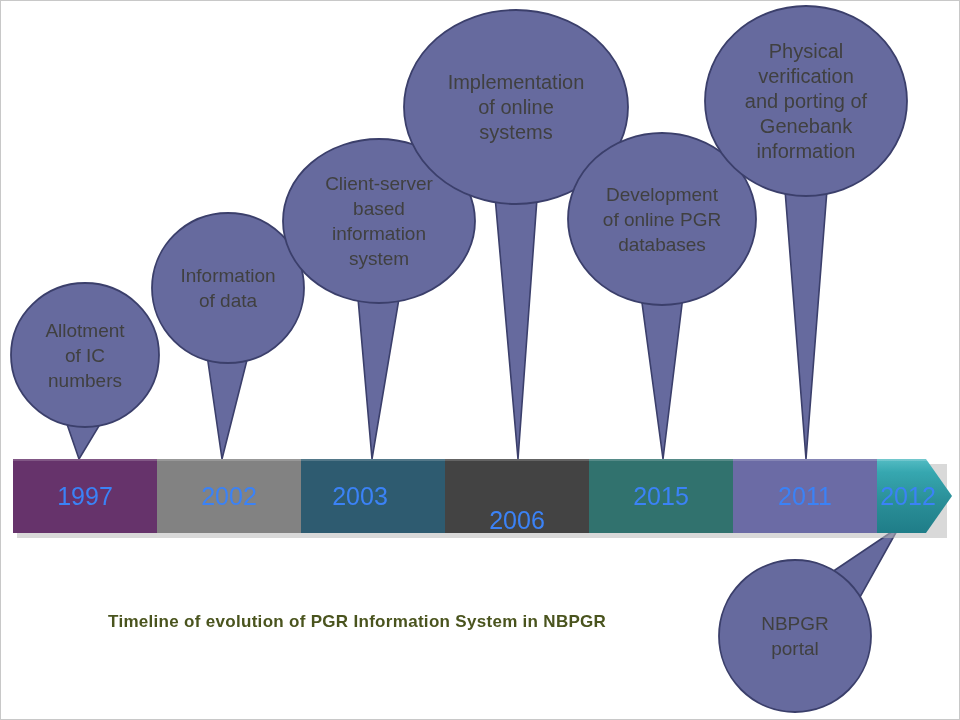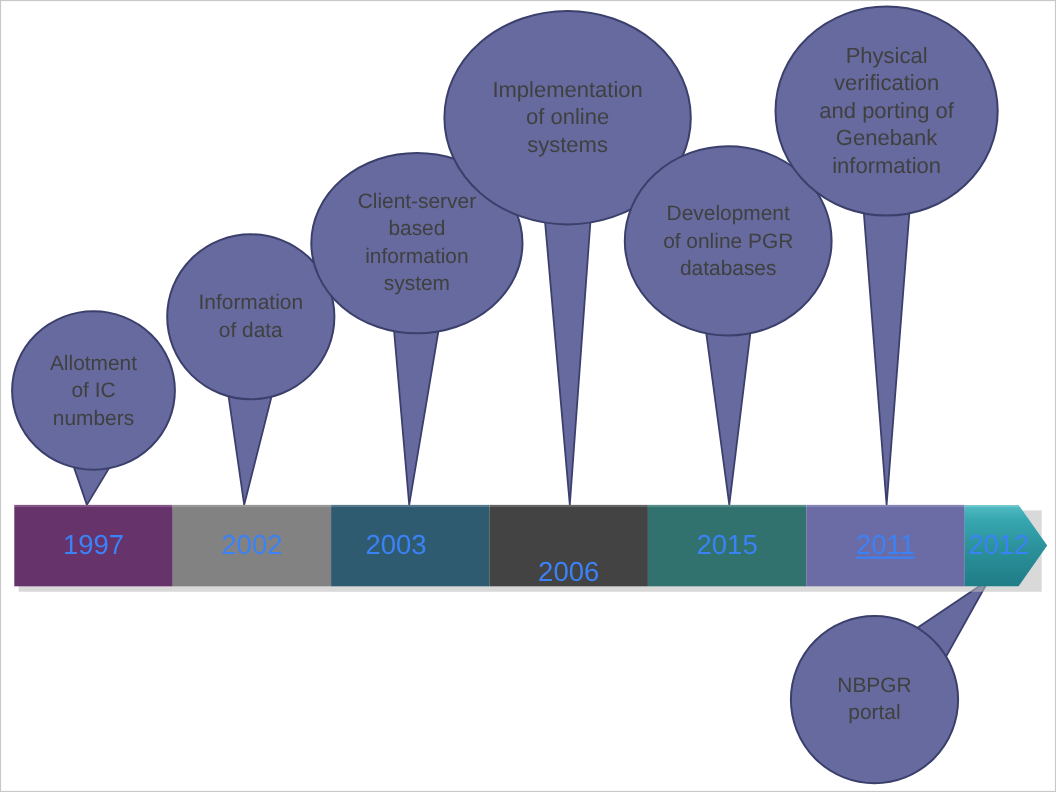--- a/index.html
+++ b/index.html
@@ -145,19 +145,20 @@
       <div class="bubble-text" style="left: 723px; top: 611px; width: 144px;">NBPGR
 portal</div>
     </div>
 
   <div id="year-labels">
       <div class="year-label" style="left: 25px; width: 120px;">1997</div>
       <div class="year-label" style="left: 169px; width: 120px;">2002</div>
       <div class="year-label" style="left: 300px; width: 120px;">2003</div>
       <div class="year-label" style="left: 457px; width: 120px; margin-top: 24px;">2006</div>
       <div class="year-label" style="left: 601px; width: 120px;">2015</div>
-      <div class="year-label" style="left: 745px; width: 120px; text-decoration: underline;">2011</div>
+      <div class="year-label" style="left: 745px; width: 120px;">2011</div>
       <div class="year-label" style="left: 848px; width: 120px;">2012</div>
     </div>
 
+  <div id="caption">Timeline of evolution of PGR Information System in NBPGR</div>
 
   <div id="frame"></div>
 </div>
 
 </body></html>

